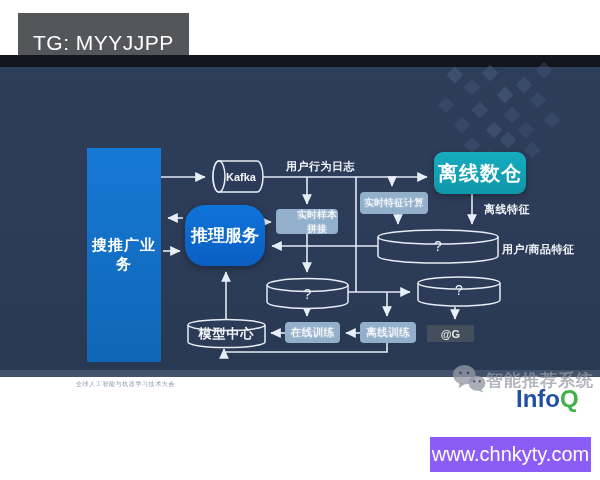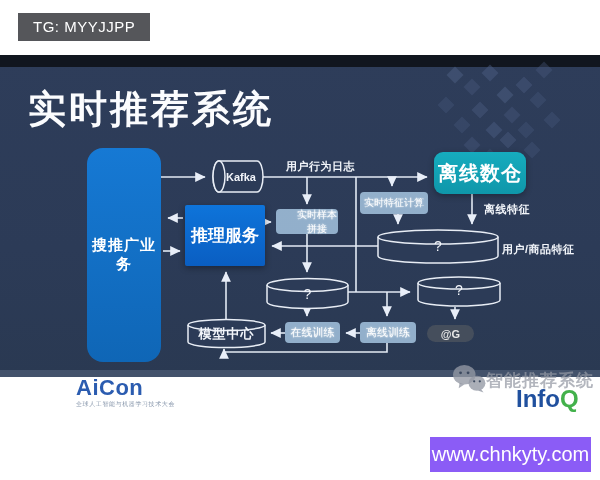--- a/index.html
+++ b/index.html
@@ -1,39 +1,39 @@
 <!DOCTYPE html>
 <html><head>
 <meta charset="utf-8">
 <style>
   html,body{margin:0;padding:0;}
   body{font-family:"Liberation Sans",sans-serif;background:#ffffff;}
   #page{position:relative;width:600px;height:480px;background:#ffffff;overflow:hidden;}
 
   
   .tg-badge{position:absolute;left:18px;top:13px;height:28px;line-height:28px;
-    background:#55565a;color:#fff;font-size:15px;padding:0 15px;letter-spacing:0.5px;}
+    background:#55565a;color:#fff;font-size:21px;padding:16px 15px;letter-spacing:0.5px;}
 
   
   .slide{position:absolute;left:0;top:55px;width:600px;height:322px;
     background:linear-gradient(180deg,#2e3d5a 0%,#2c3b57 60%,#2a3952 100%);}
   .slide-topstrip{position:absolute;left:0;top:0;width:100%;height:12px;background:#11161f;}
   .slide-bottomglow{position:absolute;left:0;bottom:0;width:100%;height:7px;
     background:#6b7b96;opacity:0.38;}
   .slide-title{position:absolute;left:28px;top:29px;margin:0;color:#fbfcfe;
     font-size:38px;font-weight:700;letter-spacing:3px;}
 
   .slide svg{position:absolute;left:0;top:0;}
 
   
   .node{position:absolute;display:flex;align-items:center;justify-content:center;
-    color:#fff;text-align:center;box-sizing:border-box;border-radius:16px;}
+    color:#fff;text-align:center;box-sizing:border-box;}
   .n-business{left:87px;top:93px;width:74px;height:214px;
     background:linear-gradient(180deg,#1679d4,#0f66b6);font-size:15px;font-weight:700;letter-spacing:1px;}
-  .n-inference{left:185px;top:150px;width:80px;height:61px;border-radius:2px;
+  .n-inference{left:185px;top:150px;width:80px;height:61px;border-radius:20px;
     background:linear-gradient(180deg,#0e74da,#0a5ec2);font-size:17px;font-weight:700;
     box-shadow:0 2px 6px rgba(0,0,0,0.35);}
   .n-offline-dw{left:434px;top:97px;width:92px;height:42px;border-radius:9px;
     background:linear-gradient(180deg,#16acbe,#0f97aa);font-size:20px;font-weight:700;letter-spacing:1px;
     box-shadow:0 2px 6px rgba(0,0,0,0.3);}
   .fuzzy{background:rgba(173,205,233,0.80);border-radius:4px;
     color:rgba(255,255,255,0.95);filter:blur(0.7px);
     text-shadow:0 0 2px rgba(255,255,255,0.9);}
   .n-sample-join{left:276px;top:154px;width:62px;height:25px;font-size:10px;padding-left:20px;}
   .n-feature-calc{left:360px;top:137px;width:68px;height:22px;font-size:10px;}
@@ -143,21 +143,20 @@
           <path d="M418 228 V245 A41 6 0 0 0 500 245 V228"></path>
           <ellipse cx="459" cy="228" rx="41" ry="6"></ellipse>
         </g>
         <g>
           <path d="M188 270 V287 A38.5 5.5 0 0 0 265 287 V270"></path>
           <ellipse cx="226.5" cy="270" rx="38.5" ry="5.5"></ellipse>
         </g>
       </g>
     </svg>
 
-    <h1 class="slide-title">实时推荐系统</h1>
 
     <div class="node n-business">搜推广业务</div>
     <div class="cyl-label l-kafka">Kafka</div>
     <div class="node n-inference">推理服务</div>
     <div class="node n-offline-dw">离线数仓</div>
     <div class="node fuzzy n-sample-join">实时样本拼接</div>
     <div class="node fuzzy n-online-train">在线训练</div>
     <div class="node fuzzy n-feature-calc">实时特征计算</div>
     <div class="node fuzzy n-offline-train">离线训练</div>
     <div class="cyl-label l-model-center">模型中心</div>
@@ -167,21 +166,20 @@
     <div class="node n-serving">@G</div>
 
     <div class="edge-label el-user-log">用户行为日志</div>
     <div class="edge-label el-offline-feature">离线特征</div>
     <div class="edge-label el-user-item">用户/商品特征</div>
 
     <div class="slide-bottomglow"></div>
   </div>
 
   <div class="aicon">
-    <div class="aicon-text">AiCon</div>
     <div class="aicon-tagline">全球人工智能与机器学习技术大会</div>
   </div>
 
   <div class="watermark">
     <svg width="34" height="30" viewBox="0 0 36 32">
       <g fill="rgba(148,153,164,0.78)">
         <ellipse cx="13" cy="12.5" rx="12" ry="10.5"></ellipse>
         <path d="M8 21 L7 27 L13 23 Z"></path>
         <ellipse cx="26.5" cy="21.5" rx="9" ry="8"></ellipse>
         <path d="M31 28 L33.5 31.5 L27.5 29.3 Z"></path>

